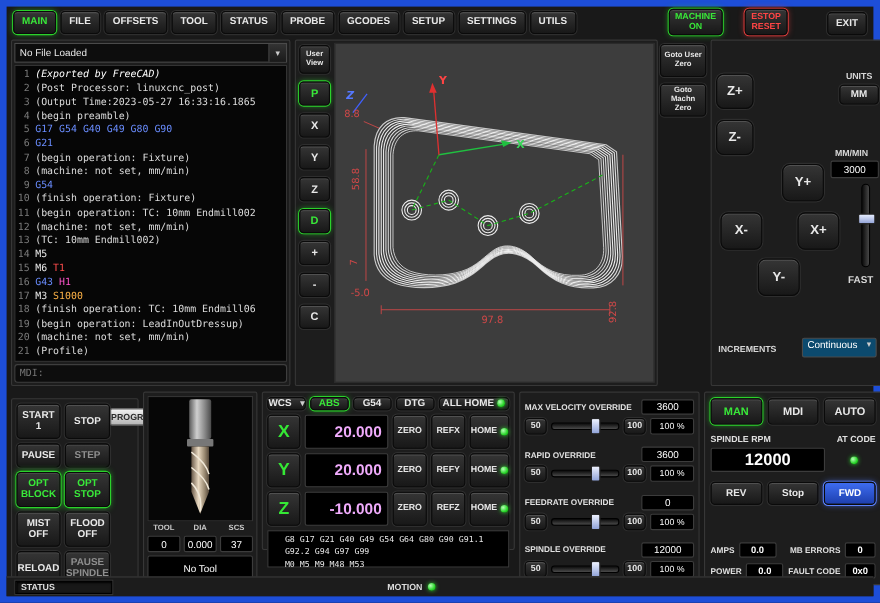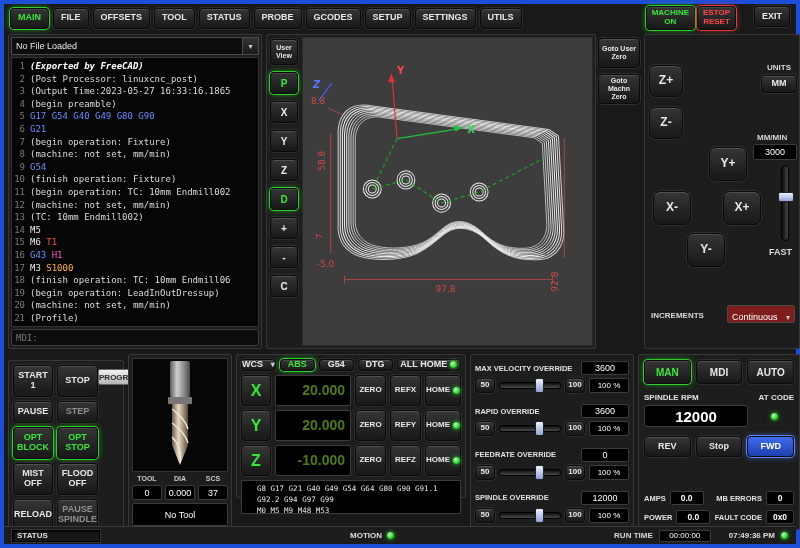--- a/index.html
+++ b/index.html
@@ -1,58 +1,58 @@
 <!DOCTYPE html>
 <html><head>
 <meta charset="utf-8">
 <style>
 *{box-sizing:border-box;margin:0;padding:0}
 html,body{width:800px;height:548px;background:#0e0e0e;font-family:"Liberation Sans",sans-serif;overflow:hidden}
-.app{position:absolute;width:800px;height:548px;background:#191919;border:4px solid #1d4ed8}
+.app{position:absolute;width:800px;height:548px;background:#191919;border:6px solid #1d4ed8}
 .panel{position:absolute;background:#1d1d1d;border:1px solid #373737;border-radius:2px}
 .btn{display:flex;align-items:center;justify-content:center;background:linear-gradient(#353535,#181818);border:1px solid #0a0a0a;box-shadow:inset 0 1px 0 rgba(255,255,255,.14),0 0 0 1px #2e2e2e;border-radius:4px;color:#e8e8e8;font-weight:bold;text-align:center;line-height:1.1;cursor:default}
 .green-act{color:#39e839 !important;box-shadow:inset 0 1px 0 rgba(255,255,255,.1),0 0 0 1px #2bd22b,0 0 6px rgba(43,210,43,.7)}
 .red-act{color:#ff4545 !important;box-shadow:inset 0 1px 0 rgba(255,255,255,.1),0 0 0 1px #e03c3c,0 0 6px rgba(224,60,60,.7)}
 .blue-act{background:linear-gradient(#3e6cf0,#1d3fae);color:#fff;box-shadow:0 0 0 1px #5b82ff,0 0 6px rgba(80,120,255,.7)}
 .dim{color:#8f8f8f !important}
 .disp{background:#000;border:1px solid #3c3c3c;border-radius:2px;color:#fff;font-family:Liberation Sans, sans-serif;display:flex;align-items:center;justify-content:center}
 .led{width:7px;height:7px;border-radius:50%;background:radial-gradient(circle at 35% 35%,#b4ffb4 0%,#27d427 60%,#0a8a0a 100%);box-shadow:0 0 4px #2bd22b;flex:none;display:inline-block}
 .lbl{color:#d8d8d8;font-size:8px;font-weight:bold}
 
 .topbar{position:absolute;left:0;top:0;width:100%;height:28px;display:flex;align-items:center;padding:0 6px;gap:4px}
 .tabs{display:flex;gap:4px}
 .tbtn{height:21px;padding:0 7px;font-size:9px}
 .tbtn.two{flex-direction:column;font-size:8px;padding:0 5px;height:24px}
-.top-right{margin-left:auto;display:flex;gap:2px;align-items:flex-start}
+.top-right{margin-left:auto;display:flex;gap:20px;align-items:flex-end}
 .exit-gap{margin-left:16px}
 
 .gcode-panel{left:4px;top:30px;width:254px;height:315px;display:flex;flex-direction:column;padding:2px;gap:2px}
 .file-combo{height:18px;background:#0d0d0d;border:1px solid #4a4a4a;display:flex;align-items:center;color:#e8e8e8;font-size:9px;padding-left:4px}
 .caret-box{margin-left:auto;width:16px;height:100%;border-left:1px solid #4a4a4a;display:flex;align-items:center;justify-content:center;color:#ccc;font-size:8px;background:linear-gradient(#333,#1a1a1a)}
 .code-area{flex:1;background:#060606;border:1px solid #333;overflow:hidden;font-family:"DejaVu Sans Mono",monospace;font-size:9px;padding:2px 0}
 .code-line{display:flex;line-height:12.6px;white-space:pre}
 .ln{width:18px;text-align:right;color:#7a7a7a;padding-right:5px;flex:none}
 .seg-cm{color:#dcdcdc}.seg-g{color:#6a8dff}.seg-m{color:#eaeaea}.seg-t{color:#ff4d4d}.seg-h{color:#ff55cc}.seg-s{color:#ffb347}
-.seg-hl{color:#fff;font-weight:bold;font-style:italic}
+.seg-hl{color:#fff;font-weight:normal;font-style:italic}
 .mdi-input{height:17px;background:#0d0d0d;border:1px solid #3e3e3e;border-radius:3px;color:#ddd;font-family:"DejaVu Sans Mono",monospace;font-size:9px;padding:0 4px;outline:none}
 
 .preview-wrap{left:262px;top:30px;width:330px;height:315px;padding:2px;display:flex;gap:3px}
 .side-btns{width:30px;display:flex;flex-direction:column;gap:7px;align-items:center;padding-top:2px}
 .view-btn{width:28px;height:22px;font-size:10px;flex:none}
 .view-btn.wide{height:26px;font-size:7px}
 .canvas{flex:1;background:#3d3d3d;border:1px solid #2a2a2a;position:relative;overflow:hidden}
 svg text{font-family:"DejaVu Sans",sans-serif}
 .goto-col{position:absolute;left:594px;top:34px;width:42px;display:flex;flex-direction:column;gap:6px}
 .goto-btn{height:30px;font-size:7px;padding:2px}
 
 .jog-panel{left:640px;top:30px;width:156px;height:315px}
 .jog-btn{position:absolute;font-size:12px;border-radius:7px}
 .vslider{position:absolute;left:136px;top:130px;width:8px;height:76px;background:linear-gradient(90deg,#0c0c0c,#474747);border:1px solid #000;border-radius:4px}
 .vhandle{position:absolute;left:-4px;top:26px;width:16px;height:10px;background:linear-gradient(#e8eeff,#93a4d8);border:1px solid #222;border-radius:2px}
-.dropdown{display:flex;align-items:flex-end;background:#7f1d1d;border:1px solid #4a4a4a;color:#fff;font-size:9px;padding:0 4px;border-radius:2px}
+.dropdown{display:flex;align-items:flex-start;background:#0c4a6e;border:1px solid #4a4a4a;color:#fff;font-size:9px;padding:0 4px;border-radius:2px}
 .dd-caret{margin-left:auto;font-size:8px;color:#ccc}
 
 .cycle-panel{left:4px;top:356px;width:116px;height:176px;padding:4px;display:flex;flex-direction:row}
 .cycle-grid{display:grid;grid-template-columns:1fr 1fr;gap:4px;flex:1}
 .cyc-btn{font-size:9px;flex-direction:column}
 .progress{height:16px;margin-top:4px;background:linear-gradient(#f2f2f2,#b5b5b5);border:1px solid #666;border-radius:2px;display:flex;align-items:center;justify-content:center;font-size:8px;font-weight:bold;color:#2a2a2a}
 
 .tool-panel{left:124px;top:350px;width:104px;height:176px;padding:3px;display:flex;flex-direction:column;gap:3px}
 .tool-img{flex:1;background:#060606;border:1px solid #333;display:flex;align-items:center;justify-content:center}
 .tool-head{display:flex;gap:3px}
@@ -61,21 +61,21 @@
 .tool-vals .disp{flex:1;height:15px;font-size:9px}
 .tool-name{height:28px;font-size:9px}
 
 .dro-panel{left:232px;top:350px;width:230px;height:144px;padding:4px;display:flex;flex-direction:column;gap:4px}
 .dro-top{display:flex;gap:4px;height:22px}
 .dro-top .btn{flex:1;font-size:9px;gap:3px}
 .allhome{flex:1.9 !important}
 .axis-rows{display:flex;flex-direction:column;gap:4px}
 .axis-row{display:flex;gap:4px;height:31px}
 .axis-btn{width:30px;font-size:16px;color:#35e835;flex:none}
-.axis-val{width:76px;font-size:14px;color:#4d7c0f;justify-content:flex-end;padding-right:5px;font-weight:bold;flex:none}
+.axis-val{width:76px;font-size:14px;color:#f0abfc;justify-content:flex-end;padding-right:5px;font-weight:bold;flex:none}
 .sm-btn{flex:1;font-size:8px;gap:3px}
 .codes-box{height:34px;background:#000;border:1px solid #3c3c3c;font-family:"DejaVu Sans Mono",monospace;font-size:7.5px;color:#e8e8e8;padding:2px 15px;line-height:1.5}
 
 .ovr-panel{left:466px;top:350px;width:164px;height:176px;padding:6px 4px;display:flex;flex-direction:column;justify-content:space-between}
 .ovr-group{display:flex;flex-direction:column;gap:3px}
 .ovr-row1{display:flex;align-items:center}
 .ovr-label{font-size:7.5px;font-weight:bold;color:#e0e0e0}
 .ovr-value{margin-left:auto;width:48px;height:14px;font-size:9px}
 .ovr-row2{display:flex;align-items:center;gap:4px}
 .mini-btn{width:20px;height:15px;font-size:8px;flex:none}
@@ -478,21 +478,15 @@
       </div>
     </div>
   </div>
 
   <div class="statusbar">
     <div class="status-box">STATUS</div>
     <div class="motion">
       <span>MOTION</span>
       <span class="led"></span>
     </div>
-    <div class="runtime-group">
-      <span class="lbl">RUN TIME</span>
-      <div class="disp" style="width:52px;height:12px;font-size:8px">00:00:00</div>
-      <span class="clock">07:49:36 PM</span>
-      <span class="led"></span>
-    </div>
   </div>
 
 </div>
 
 </body></html>

